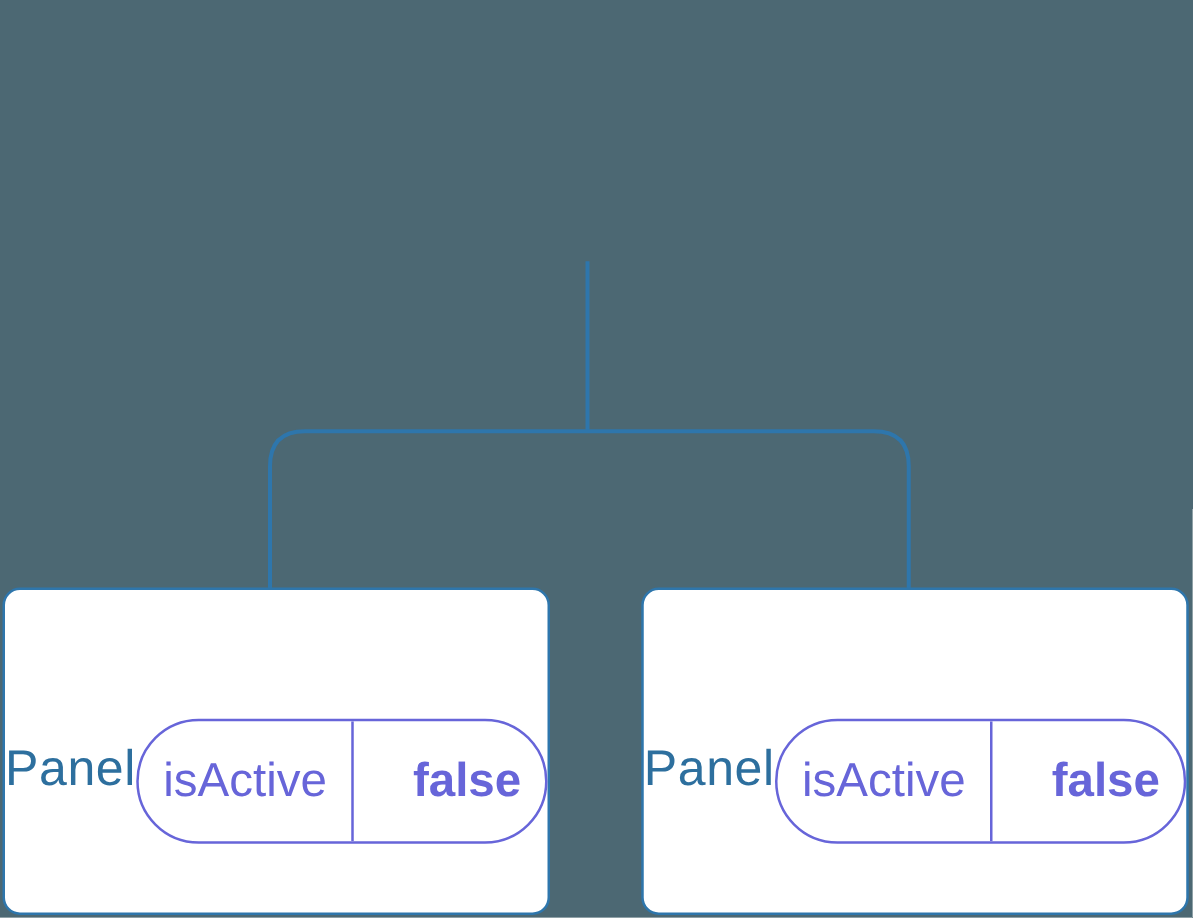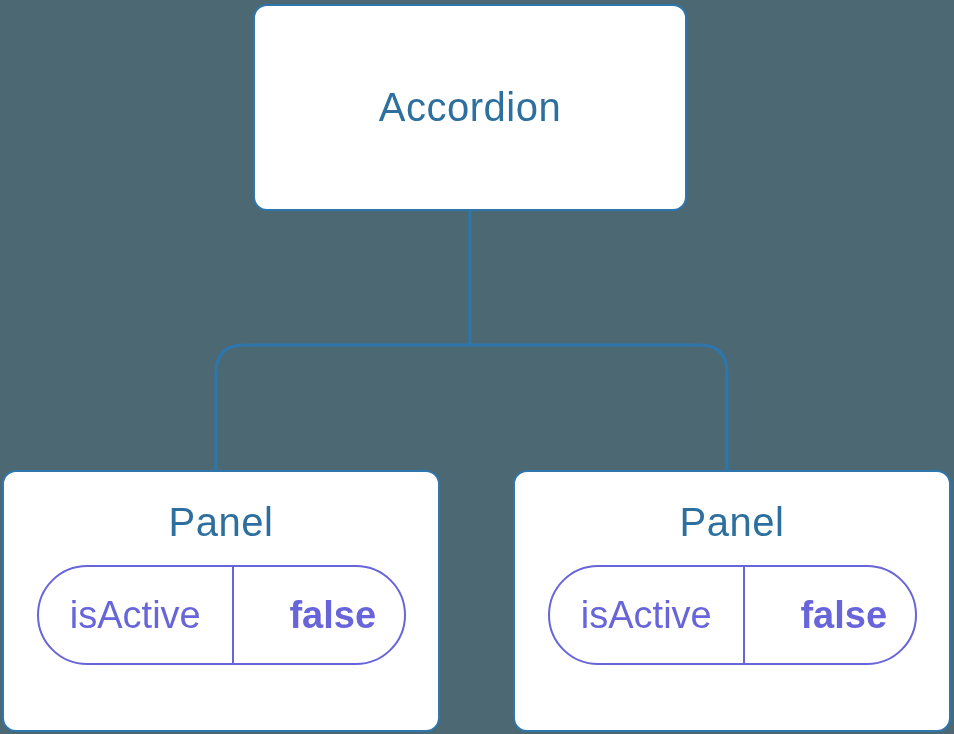--- a/index.html
+++ b/index.html
@@ -48,21 +48,20 @@
   .node-label {
     color: var(--heading-text);
     font-size: 40px;
     font-weight: 500;
     letter-spacing: 0.5px;
   }
   .panel-node {
     top: 470px;
     width: 438px; height: 262px;
     display: flex;
-    flex-direction: column;
     align-items: center;
     padding-top: 28px;
   }
   .panel-node.left { left: 2px; }
   .panel-node.right { left: 513px; }
   .state-pill {
     margin-top: 20px;
     width: 369px; height: 100px;
     border: 2px solid var(--state-accent);
     border-radius: 9999px;
@@ -85,23 +84,20 @@
 </head>
 <body>
 
 <div class="stage">
 
   <svg class="connector-svg" viewBox="0 0 954 734" xmlns="http://www.w3.org/2000/svg">
     <path d="M470 209 L470 346"></path>
     <path d="M216 472 L216 373 Q216 345 244 345 L699 345 Q727 345 727 373 L727 472"></path>
   </svg>
 
-  <div class="node root-node">
-    <div class="node-label">Accordion</div>
-  </div>
 
   <div class="node panel-node left">
     <div class="node-label">Panel</div>
     <div class="state-pill">
       <div class="state-cell key">isActive</div>
       <div class="state-cell value">false</div>
     </div>
   </div>
 
   <div class="node panel-node right">

